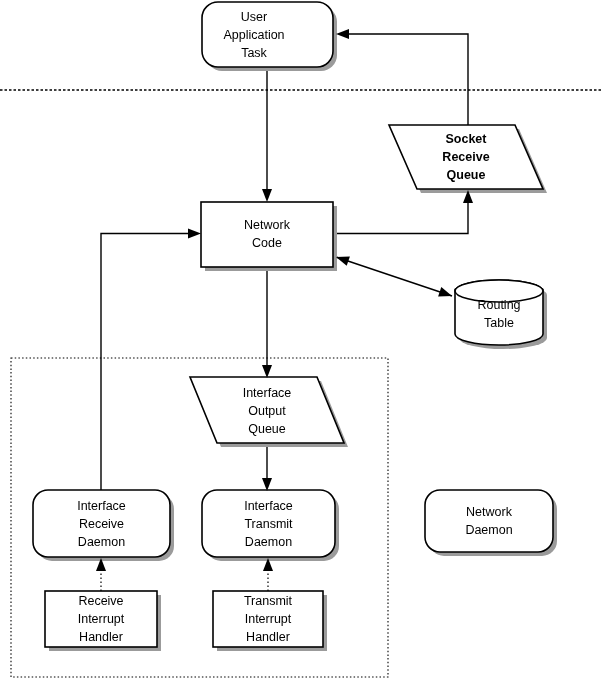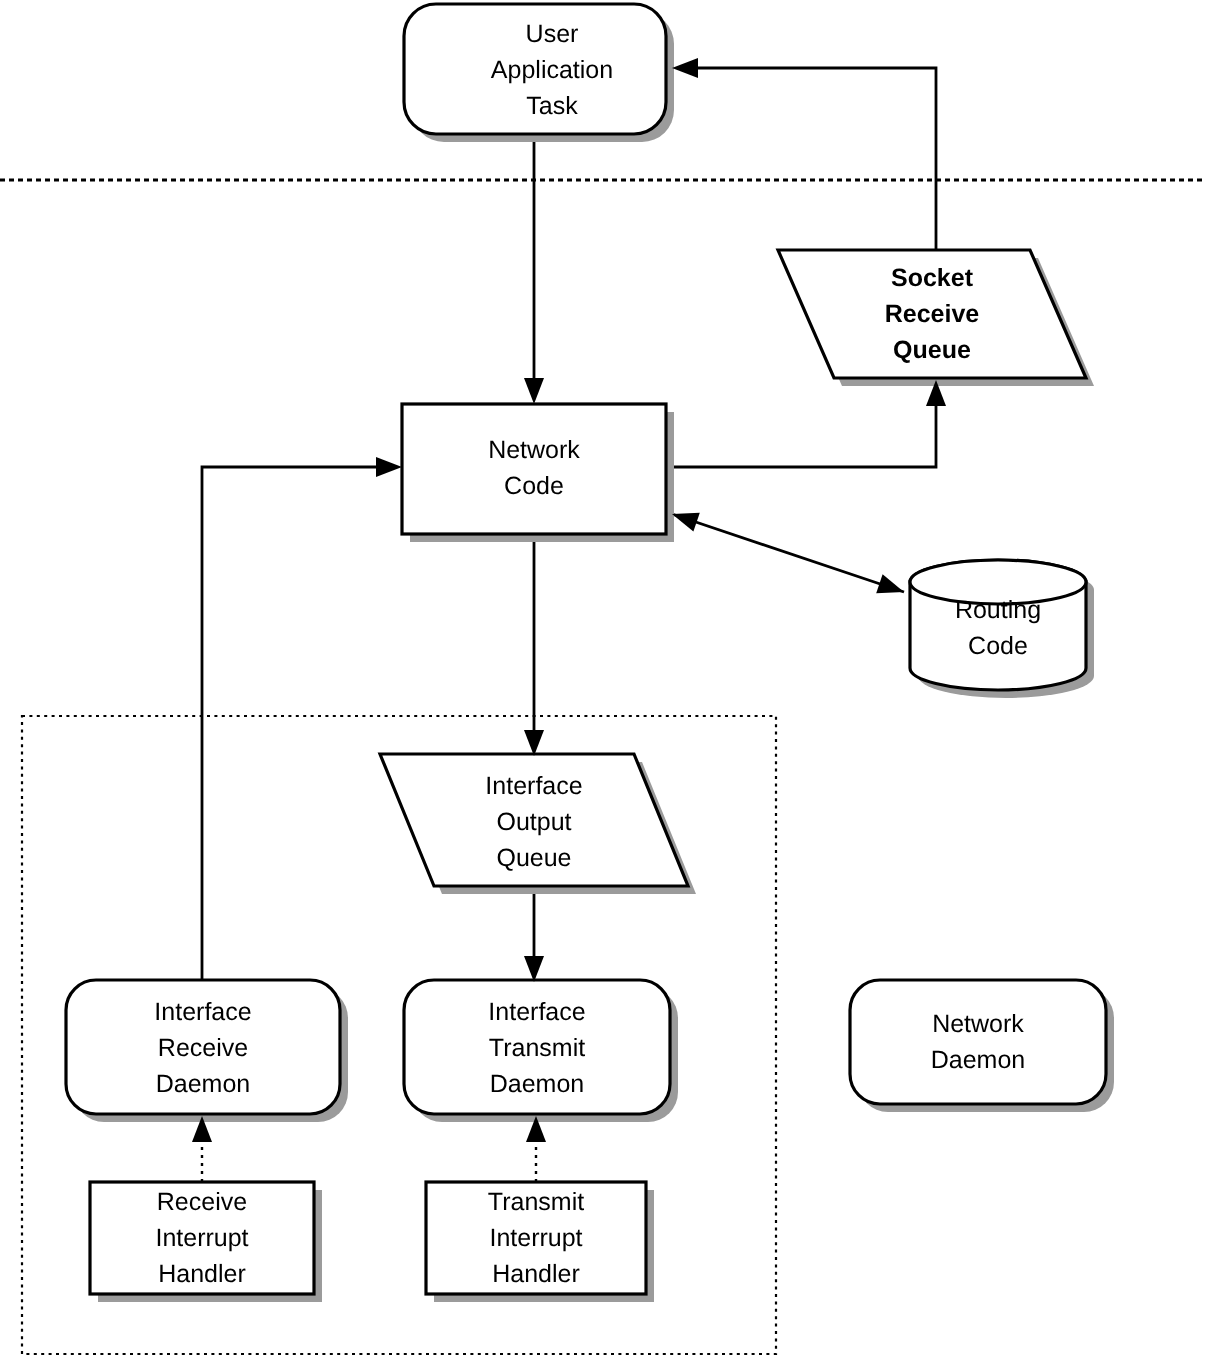--- a/index.html
+++ b/index.html
@@ -64,30 +64,30 @@
     <polygon class="arrowhead" points="267,491 262,478 272,478"></polygon>
     <polygon class="arrowhead" points="468,190 463,203 473,203"></polygon>
     <polygon class="arrowhead" points="101,558 96,571 106,571"></polygon>
     <polygon class="arrowhead" points="268,558 263,571 273,571"></polygon>
     <polygon class="arrowhead" points="201,233.5 188,228.5 188,238.5"></polygon>
     <polygon class="arrowhead" points="336,34 349,29 349,39"></polygon>
     <polygon class="arrowhead" points="336,257 346.7,265.8 349.9,256.4"></polygon>
     <polygon class="arrowhead" points="452,296 438.1,296.6 441.3,287.1"></polygon>
   </svg>
 
-  <div class="label" style="left:276px;top:35px;">User
+  <div class="label" style="left:254px;top:35px;">User
 Application
 Task</div>
   <div class="label" style="left:466px;top:157px;font-weight:bold;">Socket
 Receive
 Queue</div>
   <div class="label" style="left:267px;top:234px;">Network
 Code</div>
   <div class="label" style="left:499px;top:314px;">Routing
-Code</div>
+Table</div>
   <div class="label" style="left:267px;top:411px;">Interface
 Output
 Queue</div>
   <div class="label" style="left:101.5px;top:524px;">Interface
 Receive
 Daemon</div>
   <div class="label" style="left:268.5px;top:524px;">Interface
 Transmit
 Daemon</div>
   <div class="label" style="left:489px;top:521px;">Network

